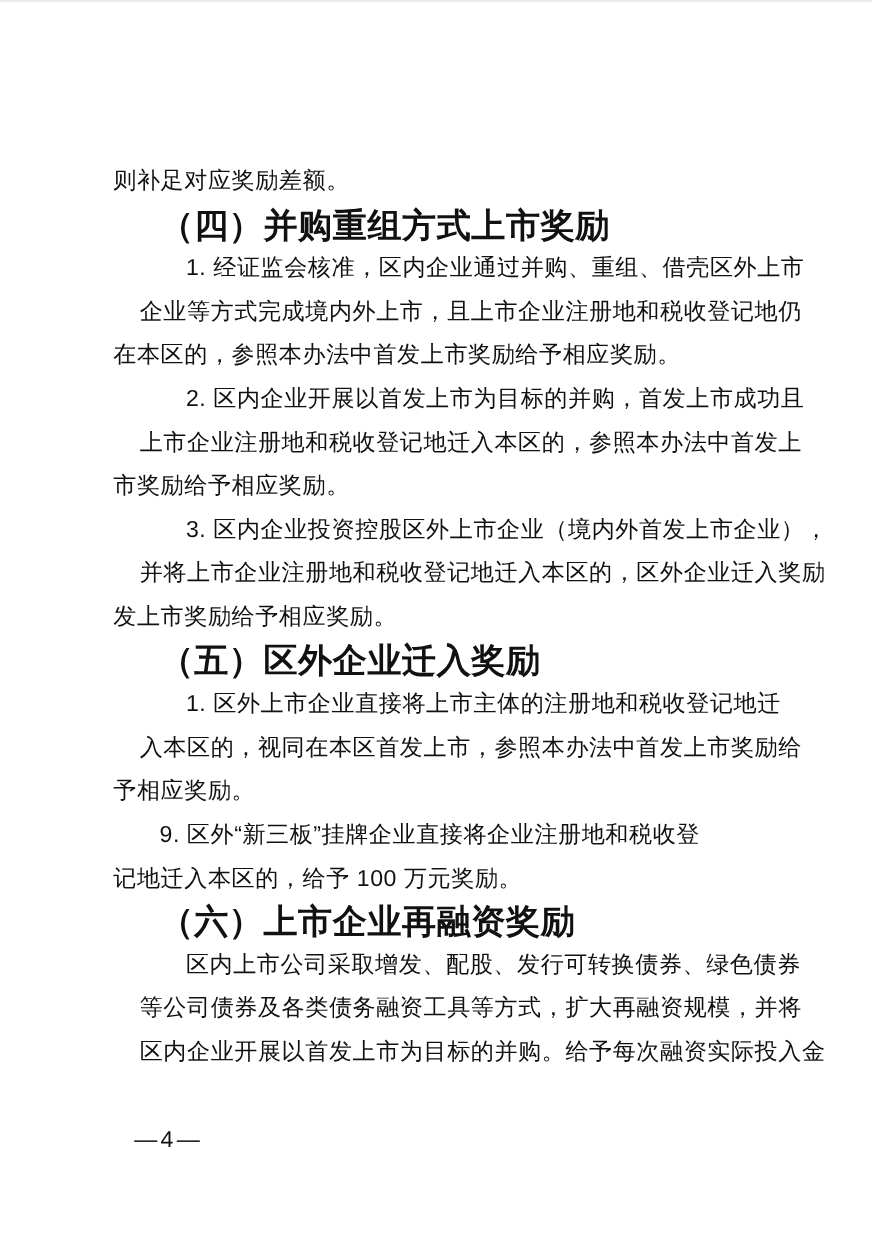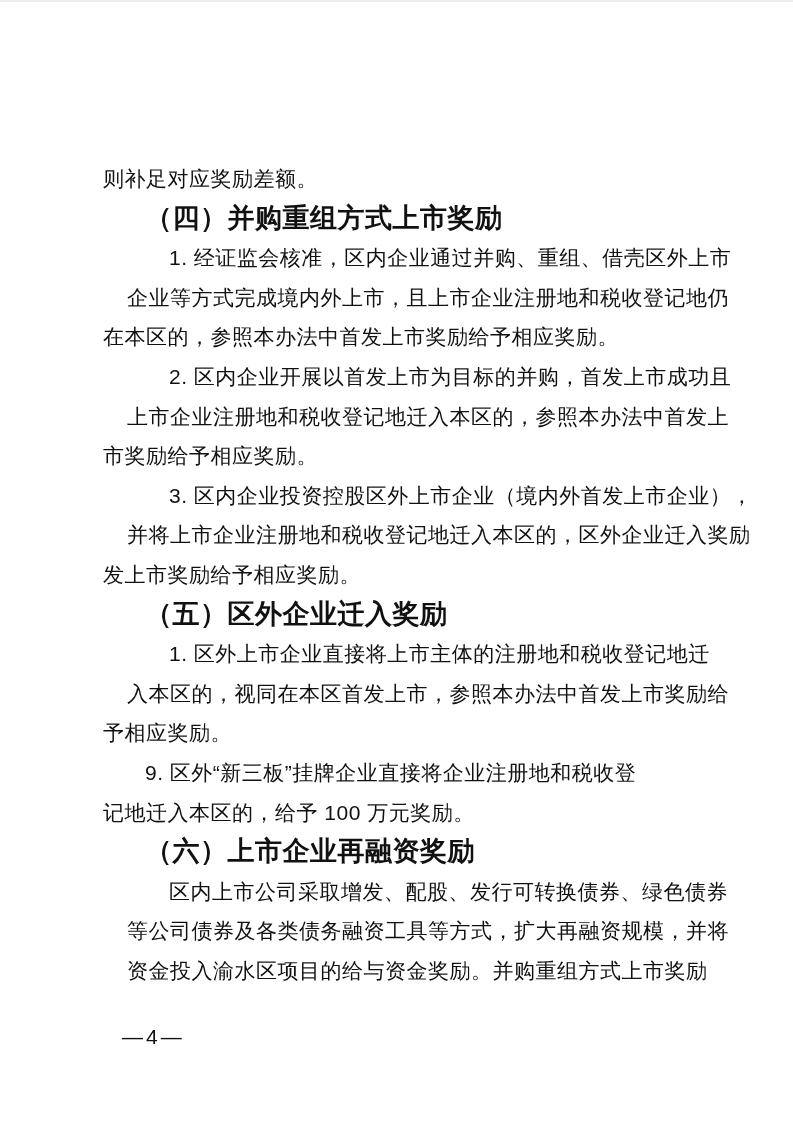--- a/index.html
+++ b/index.html
@@ -20,33 +20,33 @@
     position: absolute;
     top: 0;
     left: 0;
     width: 100%;
     height: 2px;
     background: #ececec;
   }
   .textblock {
     position: absolute;
     left: 103px;
-    top: 159px;
+    top: 145px;
     width: 597px;
     color: #111111;
   }
   .line {
     height: 39.6px;
     line-height: 39.6px;
     font-size: 21px;
     white-space: nowrap;
     letter-spacing: 0.5px;
   }
   .line.heading {
-    font-size: 27px;
+    font-size: 31px;
     font-weight: bold;
     letter-spacing: 0.5px;
   }
   .line.indent {
     text-indent: 42px;
   }
   .line.just {
     text-align: justify;
     text-align-last: justify;
     margin-left: 24px;
@@ -80,16 +80,16 @@
       <div class="line">发上市奖励给予相应奖励。</div>
       <div class="line heading indent">（五）区外企业迁入奖励</div>
       <div class="line indent just">1. 区外上市企业直接将上市主体的注册地和税收登记地迁</div>
       <div class="line just">入本区的，视同在本区首发上市，参照本办法中首发上市奖励给</div>
       <div class="line">予相应奖励。</div>
       <div class="line indent">9. 区外“新三板”挂牌企业直接将企业注册地和税收登</div>
       <div class="line">记地迁入本区的，给予 100 万元奖励。</div>
       <div class="line heading indent">（六）上市企业再融资奖励</div>
       <div class="line indent just">区内上市公司采取增发、配股、发行可转换债券、绿色债券</div>
       <div class="line just">等公司债券及各类债务融资工具等方式，扩大再融资规模，并将</div>
-      <div class="line just">资金投入渝水区项目的给与资金奖励。并购重组方式上市奖励</div>
+      <div class="line just">区内企业开展以首发上市为目标的并购。给予每次融资实际投入金</div>
     </div>
   <div class="page-number">—4—</div>
 </div>
 
 </body></html>

